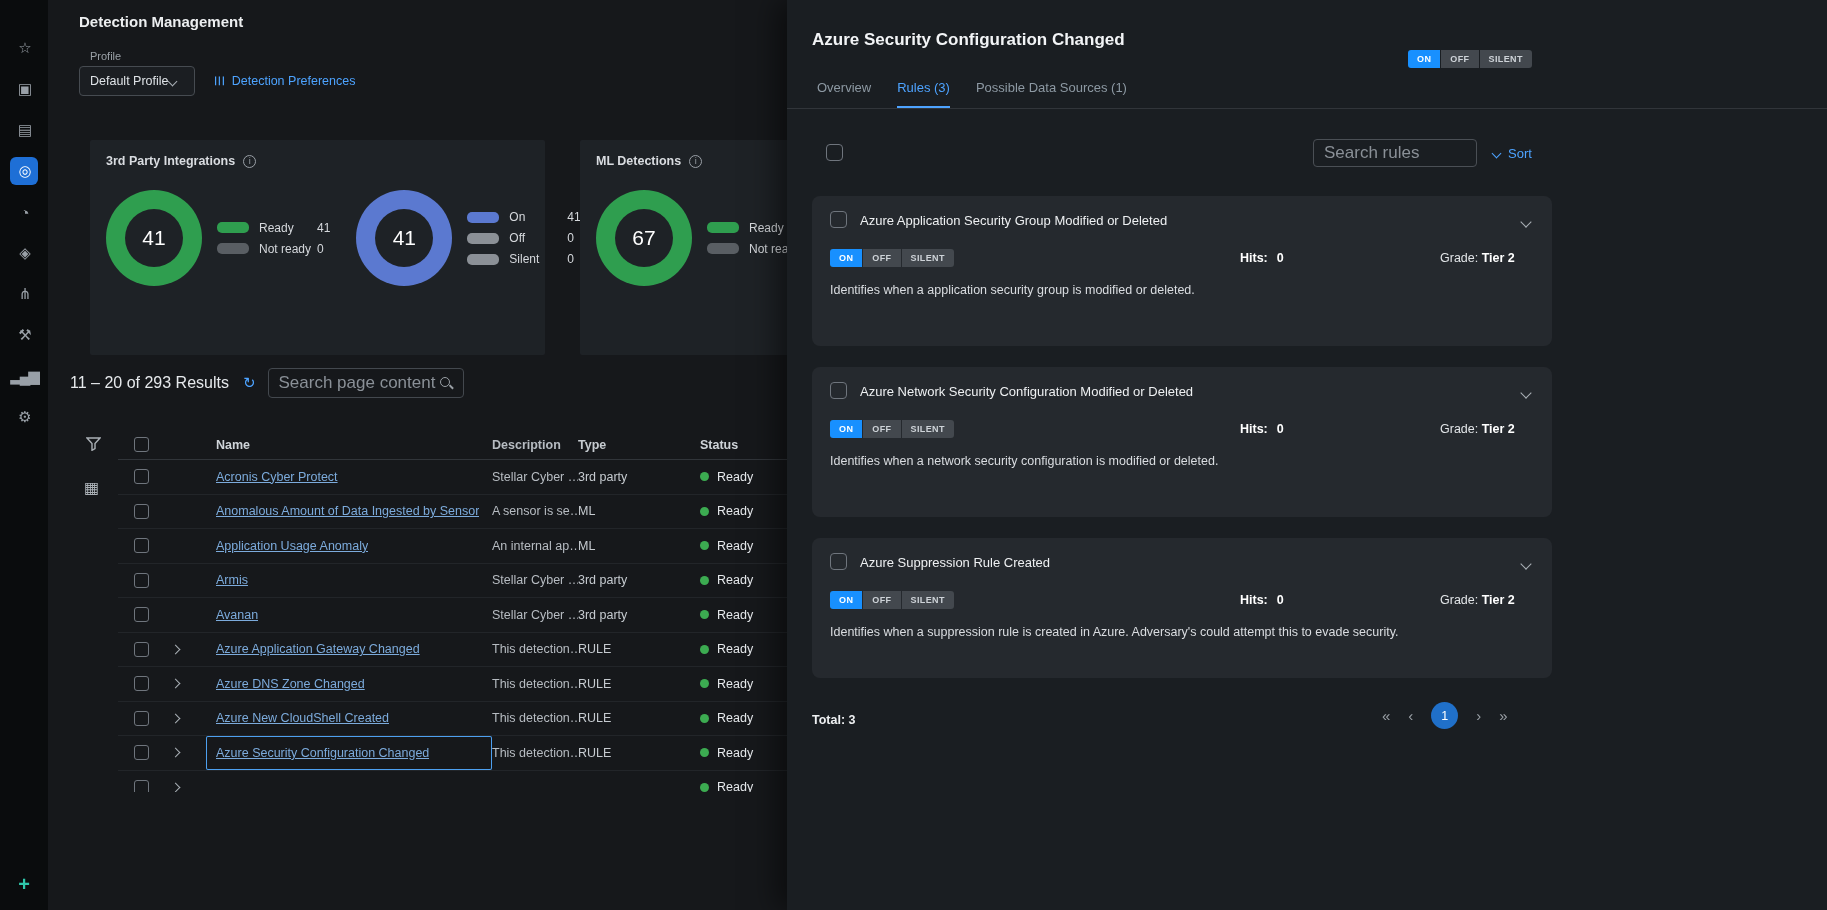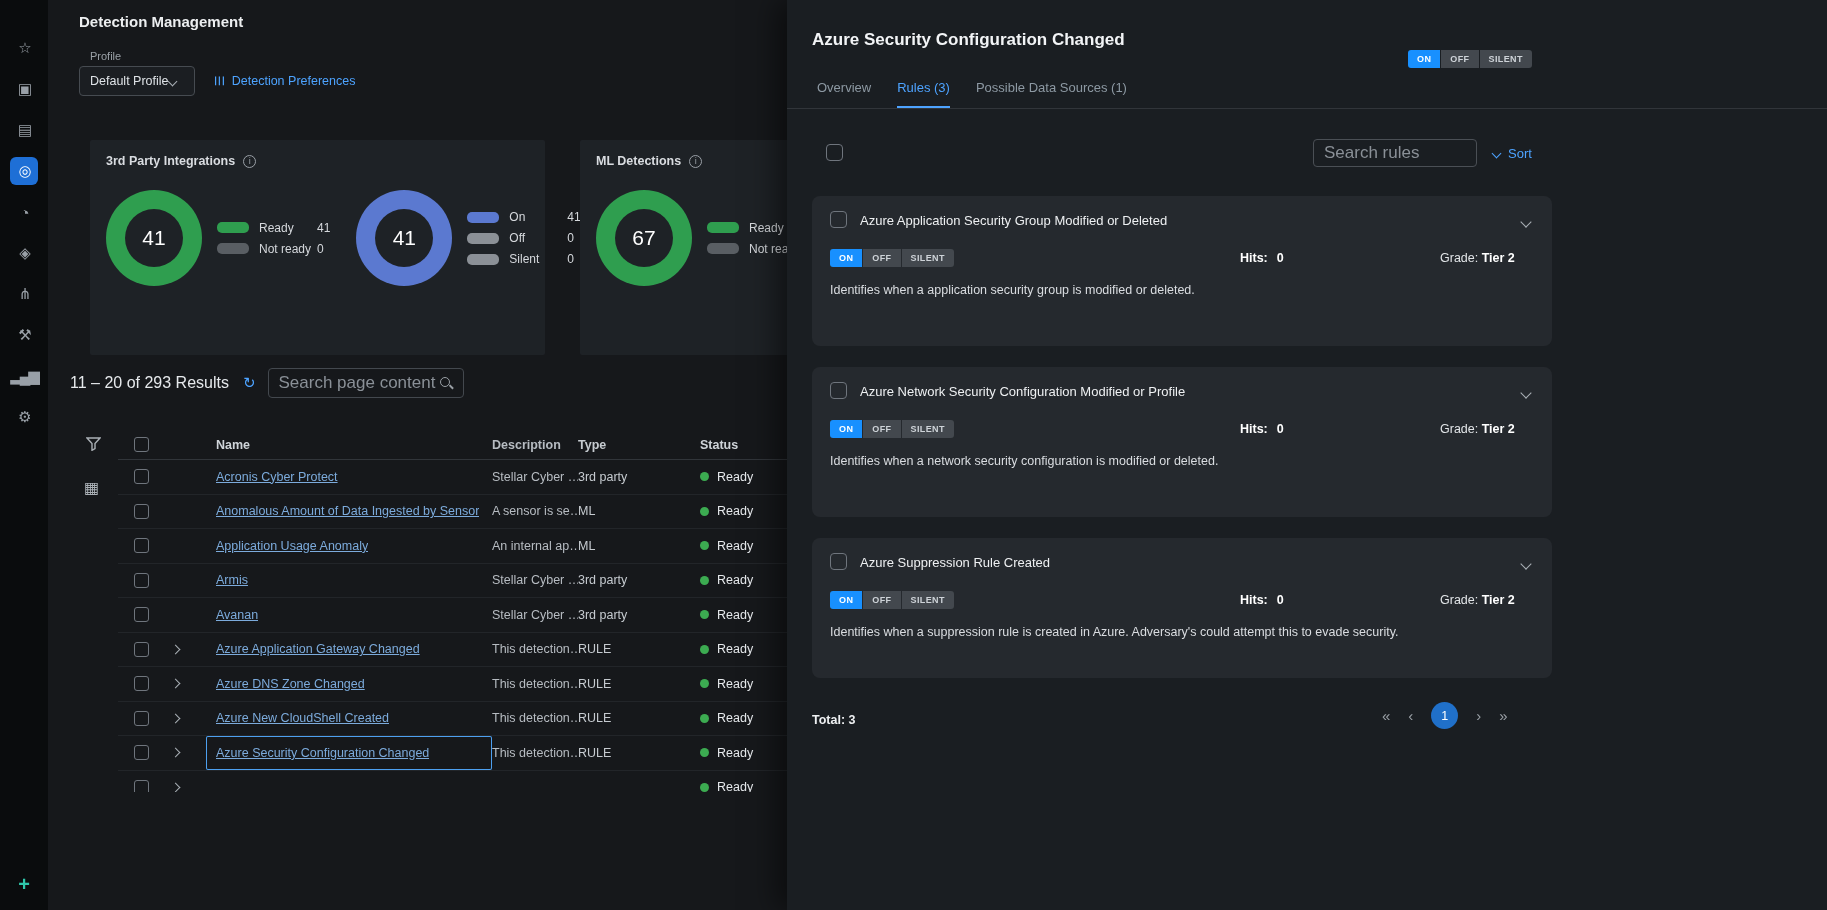--- a/index.html
+++ b/index.html
@@ -438,21 +438,21 @@
               <button class="segbtn">SILENT</button>
             </div>
             <span class="hits"><span>Hits:</span><span class="hv">0</span></span>
             <span class="grade"><span>Grade: </span><b>Tier 2</b></span>
           </div>
           <div class="rule-desc">Identifies when a application security group is modified or deleted.</div>
         </div>
         <div class="rule-card">
           <div class="rule-head">
             <span class="cb cb-lg"></span>
-            <span class="rule-title">Azure Network Security Configuration Modified or Profile</span>
+            <span class="rule-title">Azure Network Security Configuration Modified or Deleted</span>
           </div>
           <span class="chev down rule-chev"></span>
           <div class="rule-mid">
             <div class="seg">
               <button class="segbtn on">ON</button>
               <button class="segbtn">OFF</button>
               <button class="segbtn">SILENT</button>
             </div>
             <span class="hits"><span>Hits:</span><span class="hv">0</span></span>
             <span class="grade"><span>Grade: </span><b>Tier 2</b></span>

